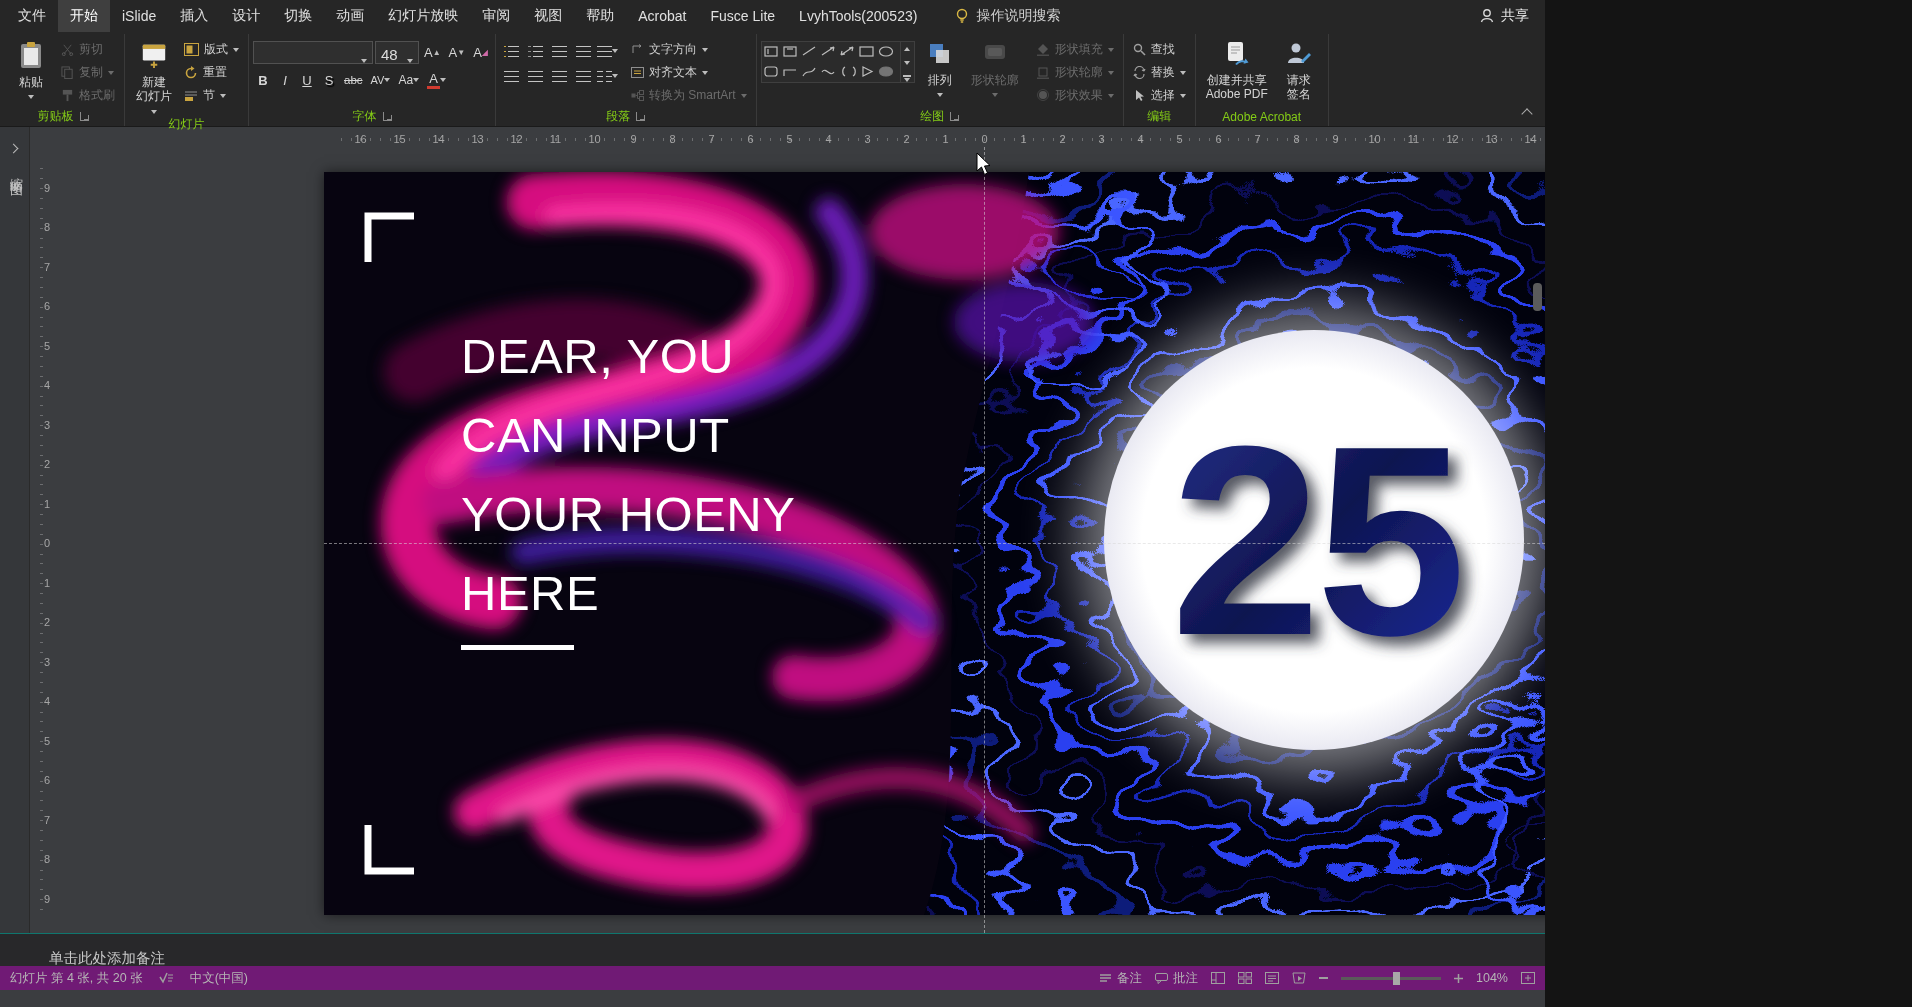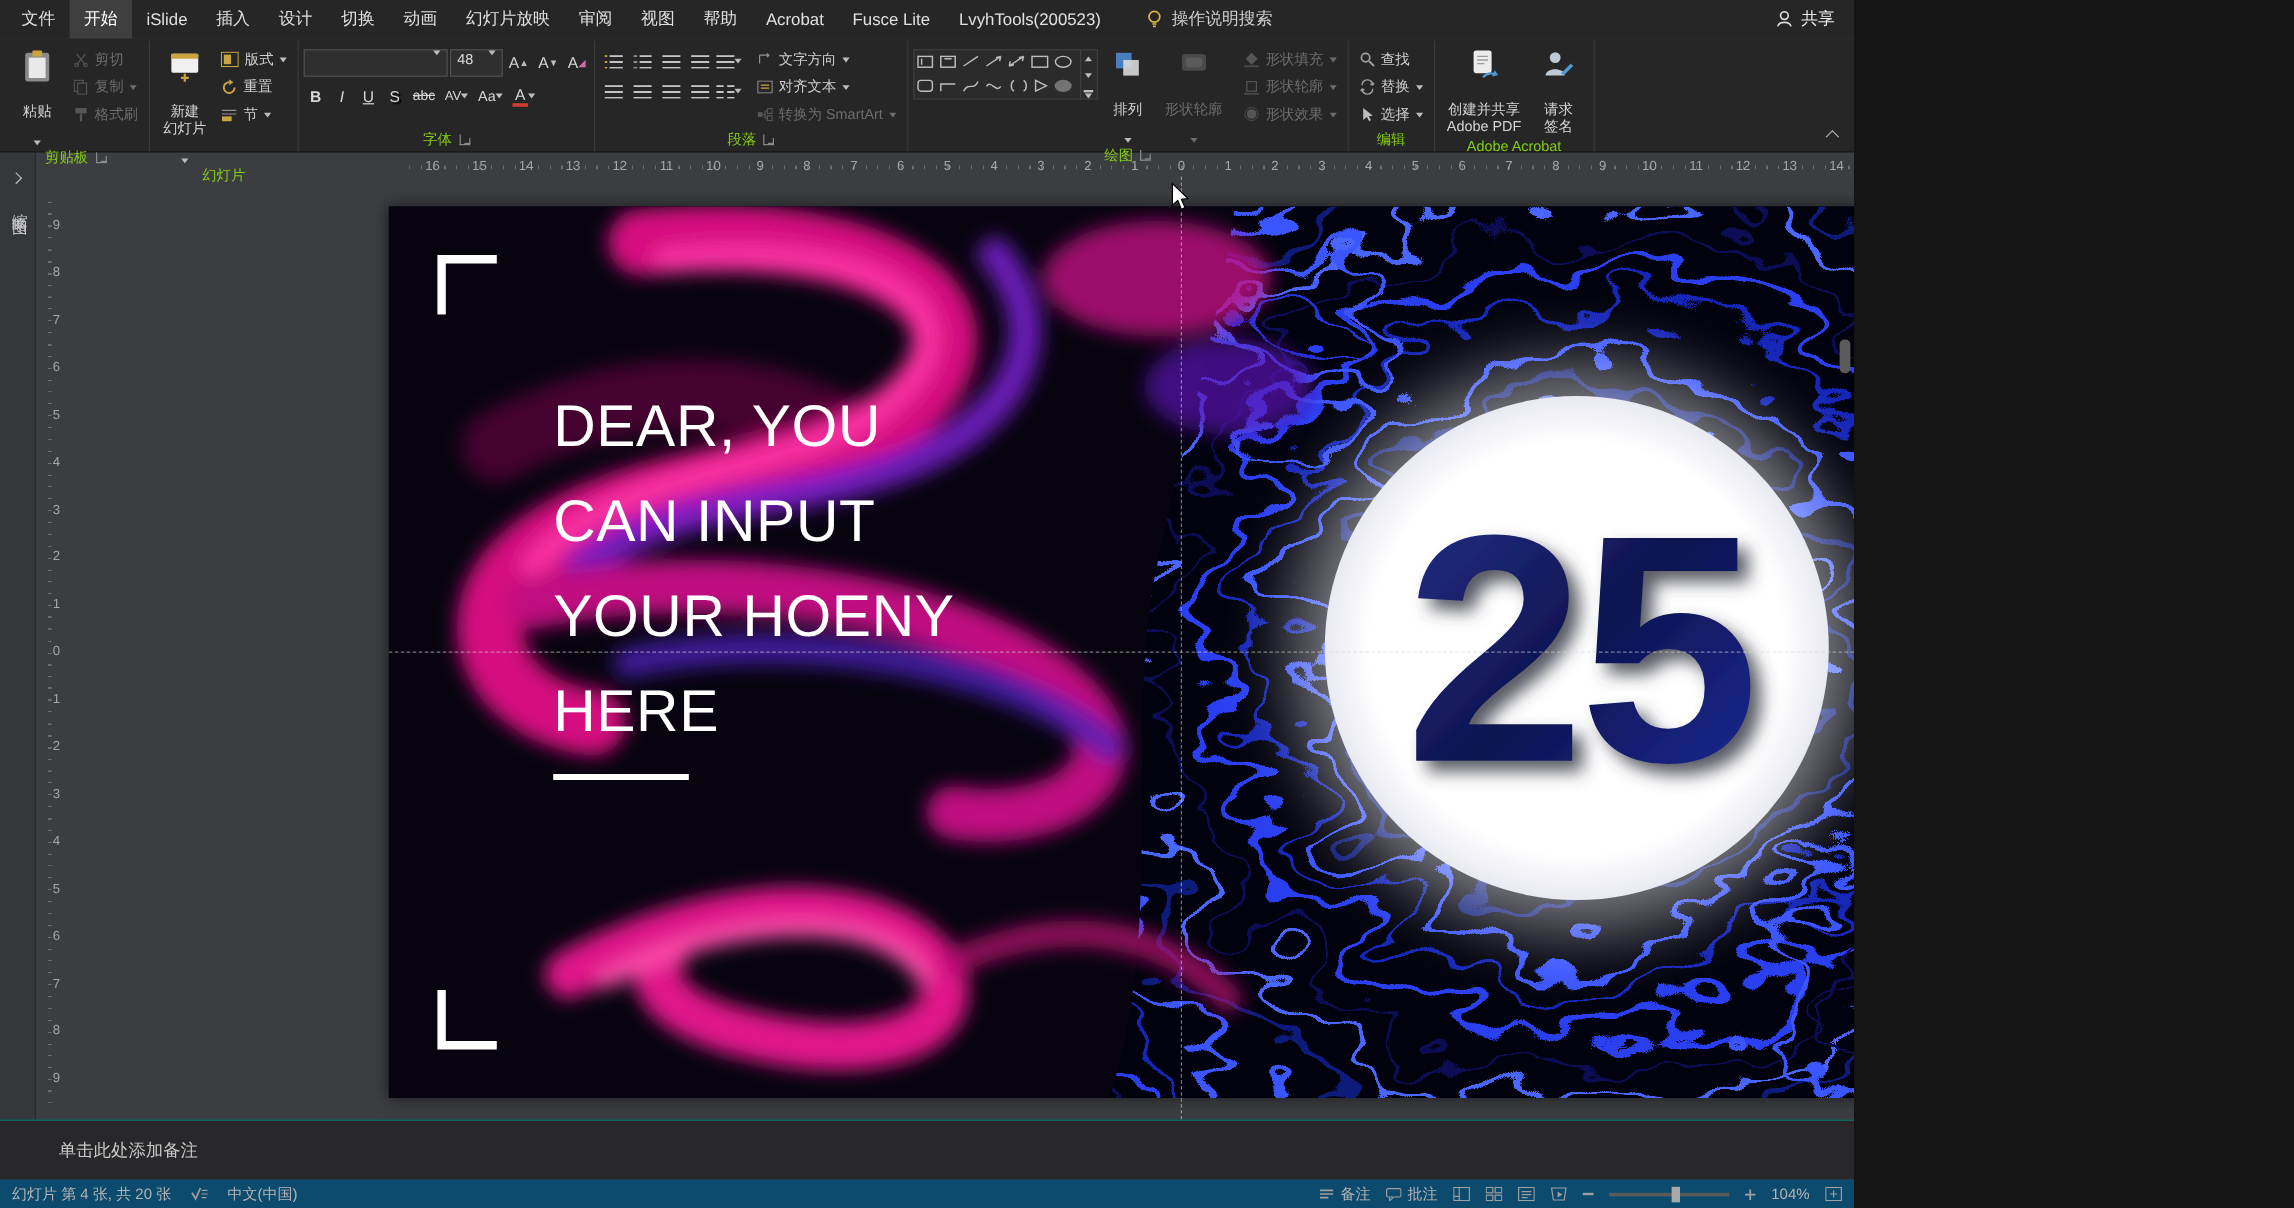--- a/index.html
+++ b/index.html
@@ -15,33 +15,33 @@
   .tellme{display:flex;align-items:center;gap:7px;margin-left:16px;padding:0 10px;font-size:14px;color:#cfcfcf}
   .share-btn{margin-left:auto;display:flex;align-items:center;gap:6px;padding:0 16px;font-size:14px;color:#e8e8e8}
 
   
   .ribbon{position:absolute;left:0;top:32px;right:0;height:95px;background:#262626;border-bottom:1px solid #1a1a1a;display:flex;align-items:stretch;padding:2px 0 0 2px;z-index:19}
   .rgroup{display:flex;flex-direction:column;border-right:1px solid #3a3a3a;padding:0 4px}
   .rgroup-content{flex:1;display:flex;align-items:flex-start;padding-top:3px}
   .rgroup-label{height:19px;display:flex;align-items:center;justify-content:center;gap:6px;font-size:12px;color:#84cc16;padding:0 6px;white-space:nowrap}
   .launcher{width:9px;height:9px;border-left:1px solid #8a8a8a;border-bottom:1px solid #8a8a8a;position:relative}
   .launcher::after{content:"";position:absolute;right:0;bottom:0;width:4px;height:4px;border-right:1px solid #8a8a8a;border-bottom:1px solid #8a8a8a}
-  .bigbtn{display:flex;flex-direction:column;align-items:center;gap:17px;padding:4px 6px 2px;min-width:50px;font-size:12px;line-height:1.2;color:#d4d4d4;text-align:center;white-space:pre-line}
+  .bigbtn{display:flex;flex-direction:column;align-items:center;gap:6px;padding:4px 6px 2px;min-width:50px;font-size:12px;line-height:1.2;color:#d4d4d4;text-align:center;white-space:pre-line}
   .smallcol{display:flex;flex-direction:column;gap:2px;padding-top:2px}
   .smallbtn{display:flex;align-items:center;gap:5px;font-size:12px;padding:2px 5px;height:21px;color:#cfcfcf;white-space:nowrap}
   .disabled{color:#6c6c6c!important}
   .disabled svg,.disabled .ic{opacity:.45}
   .caret{display:inline-block;width:0;height:0;border-left:3.5px solid transparent;border-right:3.5px solid transparent;border-top:4px solid #bdbdbd}
   .disabled .caret{border-top-color:#6c6c6c}
   .chev{display:block;width:0;height:0;border-left:3.5px solid transparent;border-right:3.5px solid transparent}
   .chev.up{border-bottom:4px solid #bdbdbd}
   .chev.down{border-top:4px solid #bdbdbd}
   .row{display:flex;align-items:center;gap:2px}
   .font-rows{display:flex;flex-direction:column;gap:5px;padding-top:4px}
-  .combo{height:23px;background:#2f2f2f;border:1px solid #515151;display:flex;align-items:flex-start;justify-content:space-between;padding:0 5px;font-size:12px;color:#ddd}
+  .combo{height:23px;background:#2f2f2f;border:1px solid #515151;display:flex;align-items:flex-end;justify-content:space-between;padding:0 5px;font-size:15px;color:#ddd}
   .combo.fname{width:120px}
   .combo.fsize{width:44px}
   .tbtn{min-width:20px;height:22px;display:flex;align-items:center;justify-content:center;font-size:13px;color:#d6d6d6;padding:0 3px}
   .tbtn.b{font-weight:bold}.tbtn.i{font-style:italic}.tbtn.u{text-decoration:underline}
   .tbtn.sh{text-shadow:1.5px 1.5px 1px #000}.tbtn.st{text-decoration:line-through;font-size:11.5px}
   .fcol{display:flex;flex-direction:column;align-items:center;line-height:1;height:22px;justify-content:center}
   .fcol .bar{width:13px;height:3px;background:#d03b30;margin-top:1px}
   .sup{font-size:8px;line-height:1;color:#bdbdbd}
   .ic{display:inline-block}
   .ic-lines{width:15px;height:11px;background:repeating-linear-gradient(to bottom,#c4c4c4 0 1.5px,transparent 1.5px 4.8px)}
@@ -78,21 +78,21 @@
   .accent-underline{position:absolute;left:137px;top:473px;width:113px;height:5px;background:#fff;z-index:2}
   .slide-body{position:absolute;left:137px;top:500px;font-size:14.5px;line-height:20px;color:#fff;white-space:pre-line;z-index:2}
   .slide-body .ul{text-decoration:underline}
   .guide-v{position:absolute;left:984px;top:20px;height:786px;width:0;border-left:1px dashed rgba(215,215,215,.55);z-index:3}
   .guide-h{position:absolute;left:324px;top:416px;width:1321px;height:0;border-top:1px dashed rgba(215,215,215,.55);z-index:3}
   .scroll-thumb{position:absolute;right:3px;top:156px;width:9px;height:28px;background:#5b5b5b;border-radius:4px;z-index:4}
   .cursor{position:absolute;left:975px;top:25px;z-index:6}
   .notes{position:absolute;left:0;right:0;bottom:0;height:50px;background:#28282a;border-top:1px solid #0f766e;display:flex;align-items:center;padding-left:49px;font-size:14.5px;color:#c9c9c9;z-index:5}
 
   
-  .statusbar{position:absolute;left:0;right:0;bottom:0;height:24px;background:#0c4a6e;display:flex;align-items:center;gap:16px;padding:0 10px;font-size:12.5px;color:#b5b5b5;z-index:20}
+  .statusbar{position:absolute;left:0;right:0;bottom:17px;height:24px;background:#701a75;display:flex;align-items:center;gap:16px;padding:0 10px;font-size:12.5px;color:#b5b5b5;z-index:20}
   .sb-right{margin-left:auto;display:flex;align-items:center;gap:13px}
   .sb-item{display:flex;align-items:center;gap:5px;white-space:nowrap}
   .zoom-track{width:100px;height:3px;background:#5a5a5a;position:relative}
   .zoom-thumb{position:absolute;left:52%;top:-5px;width:7px;height:13px;background:#a8a8a8}
   .zbar{width:9px;height:2px;background:#9f9f9f;display:inline-block}
 </style>
 </head>
 <body>
 
 <div class="app">

